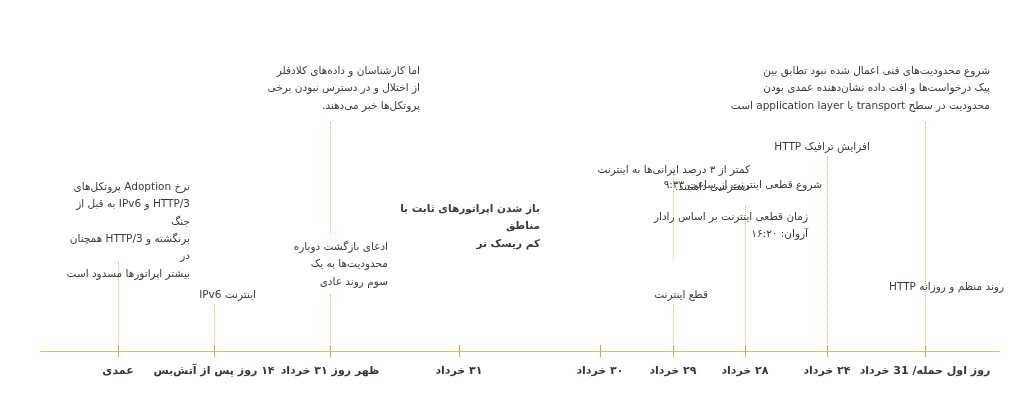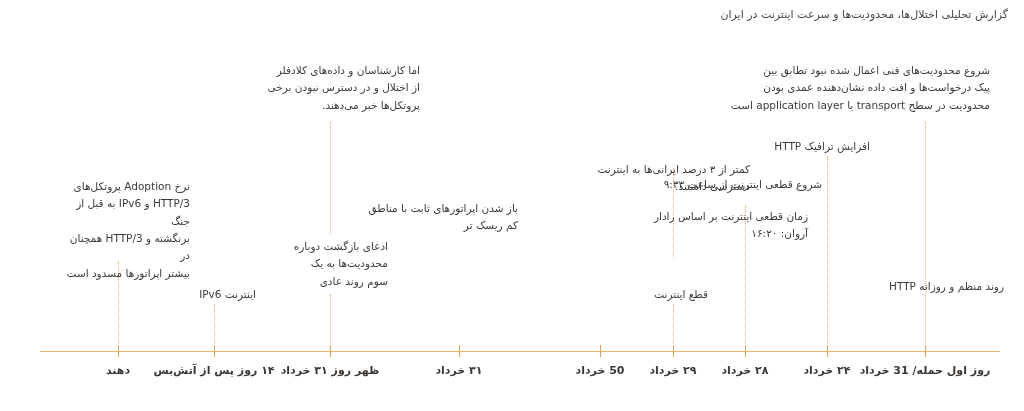--- a/index.html
+++ b/index.html
@@ -69,35 +69,34 @@
     line-height: 1.65;
     color: #3f3a36;
     white-space: pre-line;
   }
 </style>
 </head>
 <body>
 
 <div class="canvas">
 
-  <div class="headline">گزارش تحلیلی اختلال‌ها، محدودیت‌ها و سرعت اینترنت در ایران</div>
 
   <div class="axis"></div>
 
   <div id="ticks-layer">
       <div class="tick" style="left: 118px;"></div>
-      <div class="tick-label" style="right: 906px;">دهند</div>
+      <div class="tick-label" style="right: 906px;">عمدی</div>
       <div class="tick" style="left: 214px;"></div>
       <div class="tick-label" style="right: 810px; margin-left: 25px;">۱۴ روز پس از آتش‌بس</div>
       <div class="tick" style="left: 330px;"></div>
       <div class="tick-label" style="right: 694px;">ظهر روز ۳۱ خرداد</div>
       <div class="tick" style="left: 459px;"></div>
       <div class="tick-label" style="right: 565px;">۳۱ خرداد</div>
       <div class="tick" style="left: 600px;"></div>
-      <div class="tick-label" style="right: 424px;">50 خرداد</div>
+      <div class="tick-label" style="right: 424px;">۳۰ خرداد</div>
       <div class="tick" style="left: 673px;"></div>
       <div class="tick-label" style="right: 351px;">۲۹ خرداد</div>
       <div class="tick" style="left: 745px;"></div>
       <div class="tick-label" style="right: 279px;">۲۸ خرداد</div>
       <div class="tick" style="left: 827px;"></div>
       <div class="tick-label" style="right: 197px;">۲۴ خرداد</div>
       <div class="tick" style="left: 925px;"></div>
       <div class="tick-label" style="right: 99px;">روز اول حمله/ 31 خرداد</div>
     </div>
   <div id="stems-layer">
@@ -116,21 +115,21 @@
 HTTP/3 و IPv6 به قبل از جنگ
 برنگشته و HTTP/3 همچنان در
 بیشتر اپراتورها مسدود است</div>
       <div class="note" style="left: 172px; top: 286px; width: 84px;">اینترنت IPv6</div>
       <div class="note" style="left: 248px; top: 62px; width: 172px;">اما کارشناسان و داده‌های کلادفلر
 از اختلال و در دسترس نبودن برخی
 پروتکل‌ها خبر می‌دهند.</div>
       <div class="note" style="left: 276px; top: 238px; width: 112px;">ادعای بازگشت دوباره
 محدودیت‌ها به یک
 سوم روند عادی</div>
-      <div class="note" style="left: 368px; top: 200px; width: 150px;">باز شدن اپراتورهای ثابت با مناطق
+      <div class="note" style="left: 390px; top: 200px; width: 150px; font-weight: bold;">باز شدن اپراتورهای ثابت با مناطق
 کم ریسک تر</div>
       <div class="note" style="left: 588px; top: 140px; width: 162px; margin-top: 21px;">کمتر از ۳ درصد ایرانی‌ها به اینترنت
 دسترسی داشتند.</div>
       <div class="note" style="left: 640px; top: 286px; width: 68px;">قطع اینترنت</div>
       <div class="note" style="left: 632px; top: 208px; width: 176px;">زمان قطعی اینترنت بر اساس رادار آروان: ۱۶:۲۰</div>
       <div class="note" style="left: 656px; top: 176px; width: 166px;">شروع قطعی اینترنت از ساعت ۹:۳۳</div>
       <div class="note" style="left: 760px; top: 138px; width: 110px;">افزایش ترافیک HTTP</div>
       <div class="note" style="left: 700px; top: 62px; width: 290px;">شروع محدودیت‌های فنی اعمال شده نبود تطابق بین
 پیک درخواست‌ها و افت داده نشان‌دهنده عمدی بودن
 محدودیت در سطح transport یا application layer است</div>

